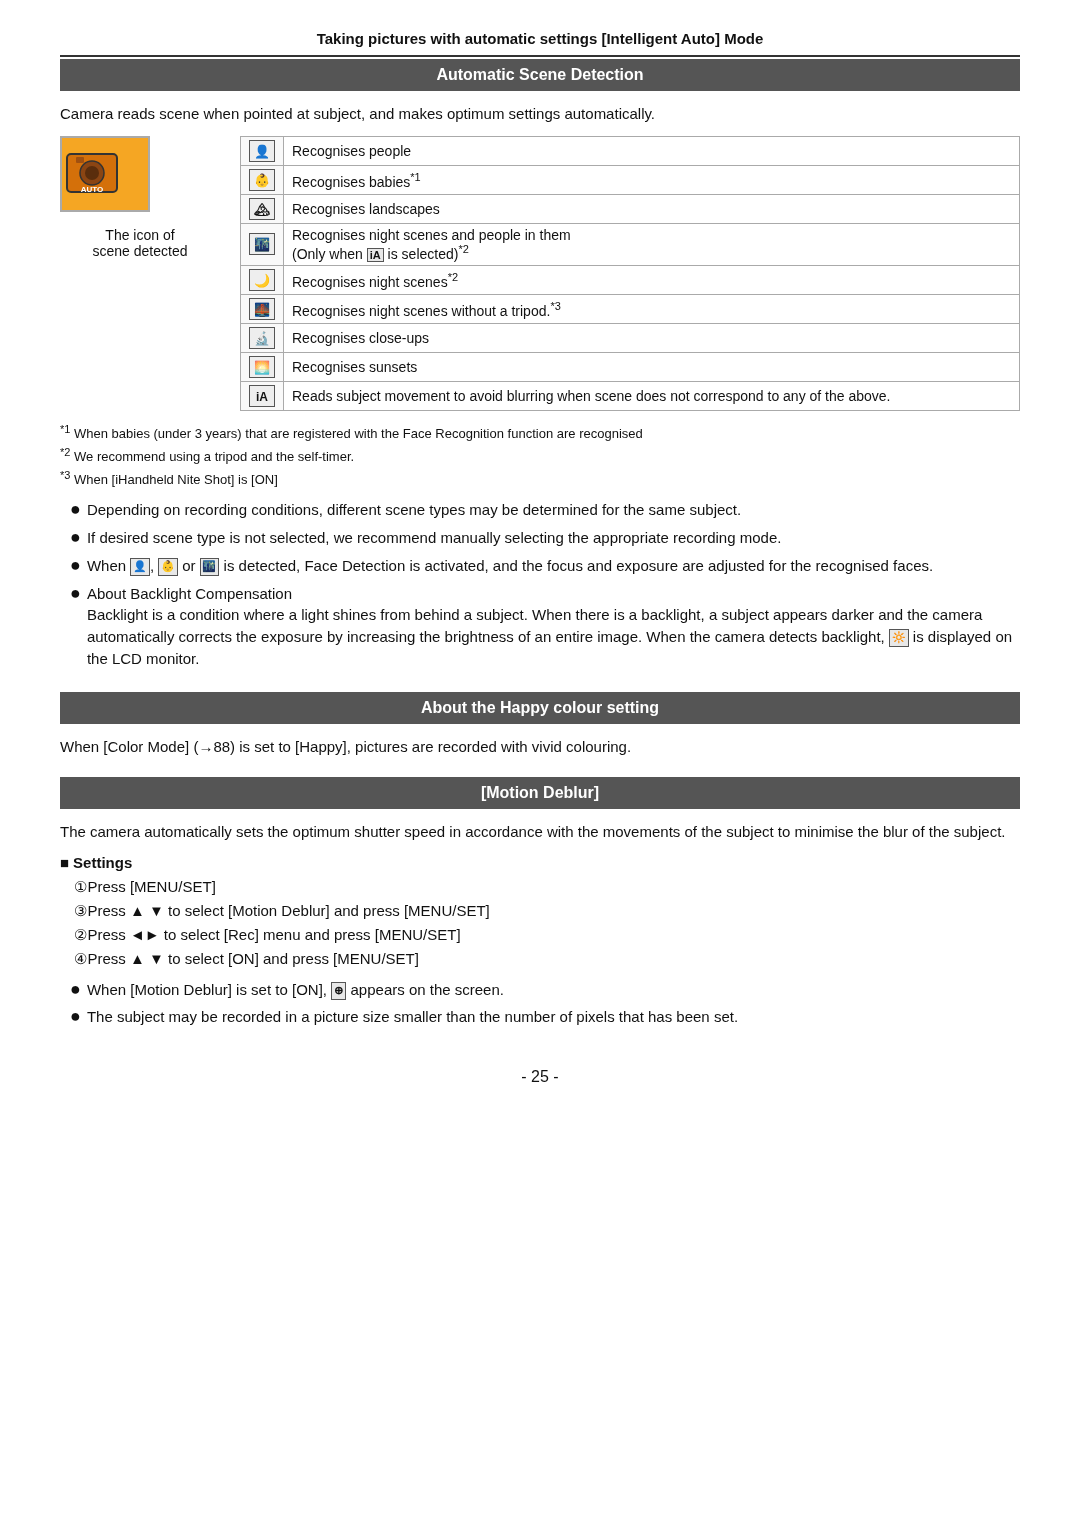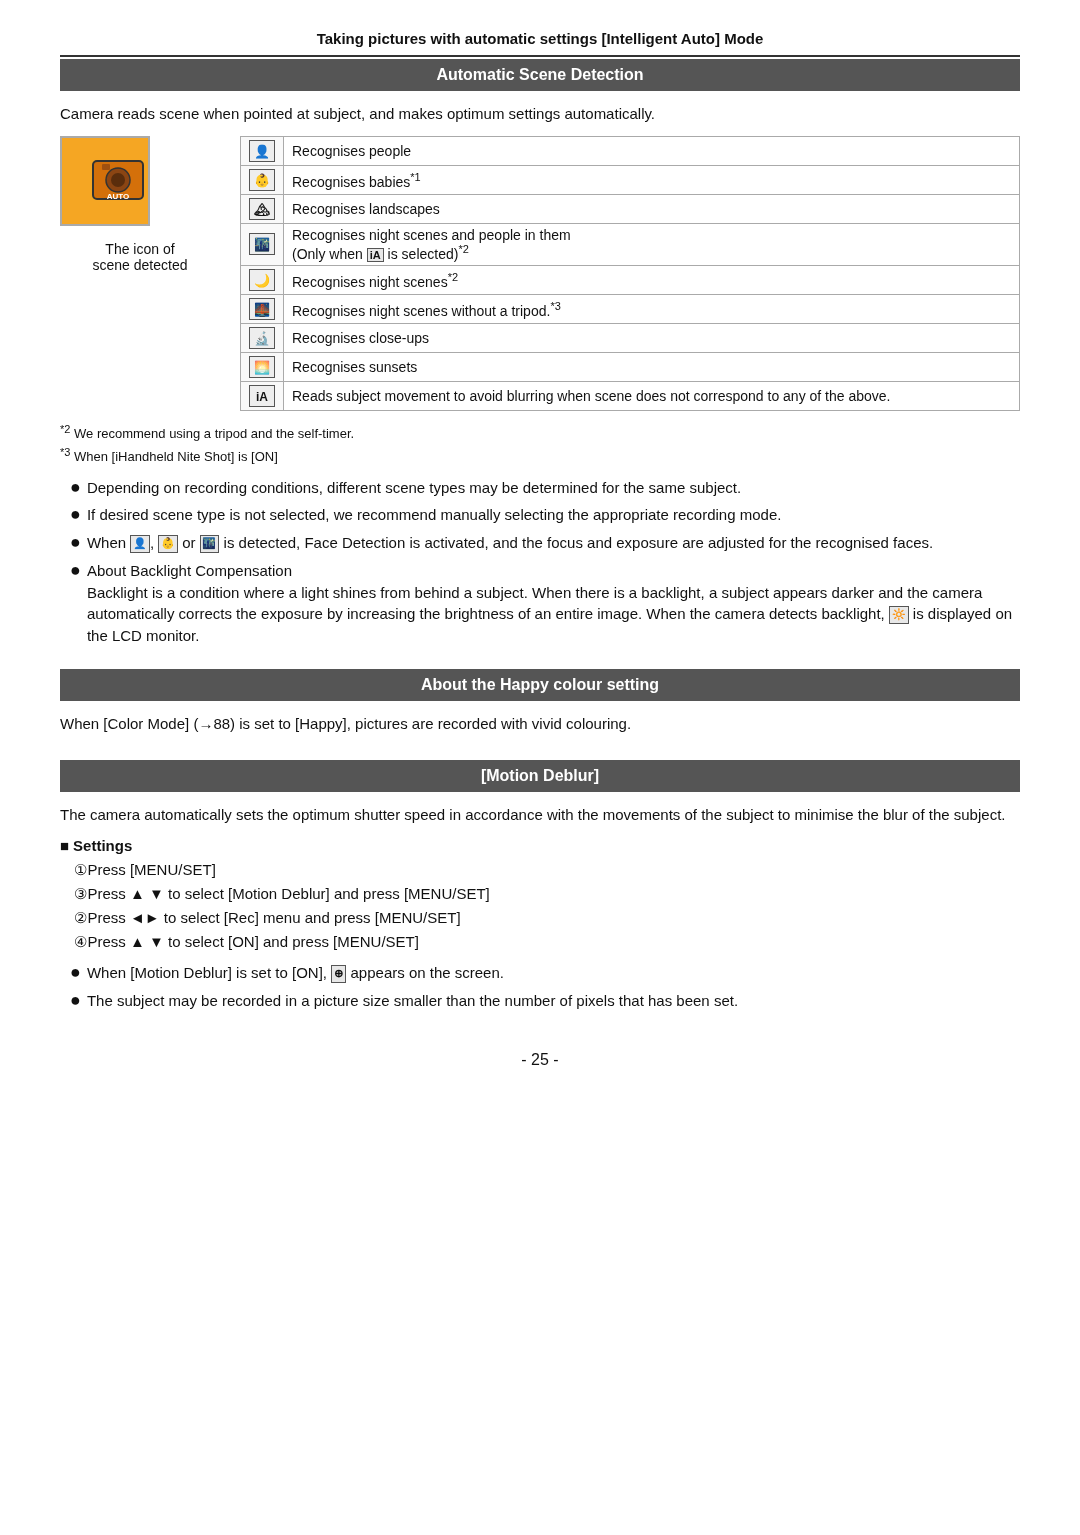--- a/index.html
+++ b/index.html
@@ -43,26 +43,26 @@
       margin-bottom: 10px;
     }
 
     .scene-icon-box {
       width: 160px;
       flex-shrink: 0;
     }
 
     .scene-icon-placeholder {
       width: 90px;
-      height: 90px;
+      height: 76px;
       border: 2px solid #aaa;
       background: #f5a623;
       display: flex;
       align-items: center;
-      justify-content: flex-end;
+      justify-content: flex-start;
       font-size: 28px;
       margin-bottom: 8px;
     }
 
     .scene-icon-label {
       font-size: 14px;
       margin-top: 15px;
       text-align: center;
     }
 
@@ -120,21 +120,21 @@
       font-size: 18px;
       line-height: 1.2;
       flex-shrink: 0;
     }
 
     .section-gap {
       margin-bottom: 22px;
     }
 
     .happy-section {
-      margin-bottom: 28px;
+      margin-bottom: 22px;
     }
 
     .motion-section {
       margin-bottom: 40px;
     }
 
     .settings-header {
       font-weight: bold;
       font-size: 15px;
       margin-bottom: 4px;
@@ -265,20 +265,21 @@
           </td>
           <td>
             Reads subject movement to avoid blurring when scene does not correspond to any of the above.
           </td>
         </tr>
       </tbody>
     </table>
   </div>
 
   <div class="footnotes">
+    <div><span class="superscript">*1</span> When babies (under 3 years) that are registered with the Face Recognition function are recognised</div>
     <div><span class="superscript">*2</span> We recommend using a tripod and the self-timer.</div>
     <div><span class="superscript">*3</span> When [iHandheld Nite Shot] is [ON]</div>
   </div>
 
   <div class="bullet-list">
     <div class="bullet-item">
       <span class="bullet-dot">●</span>
       <span>Depending on recording conditions, different scene types may be determined for the same subject.</span>
     </div>
     <div class="bullet-item">

